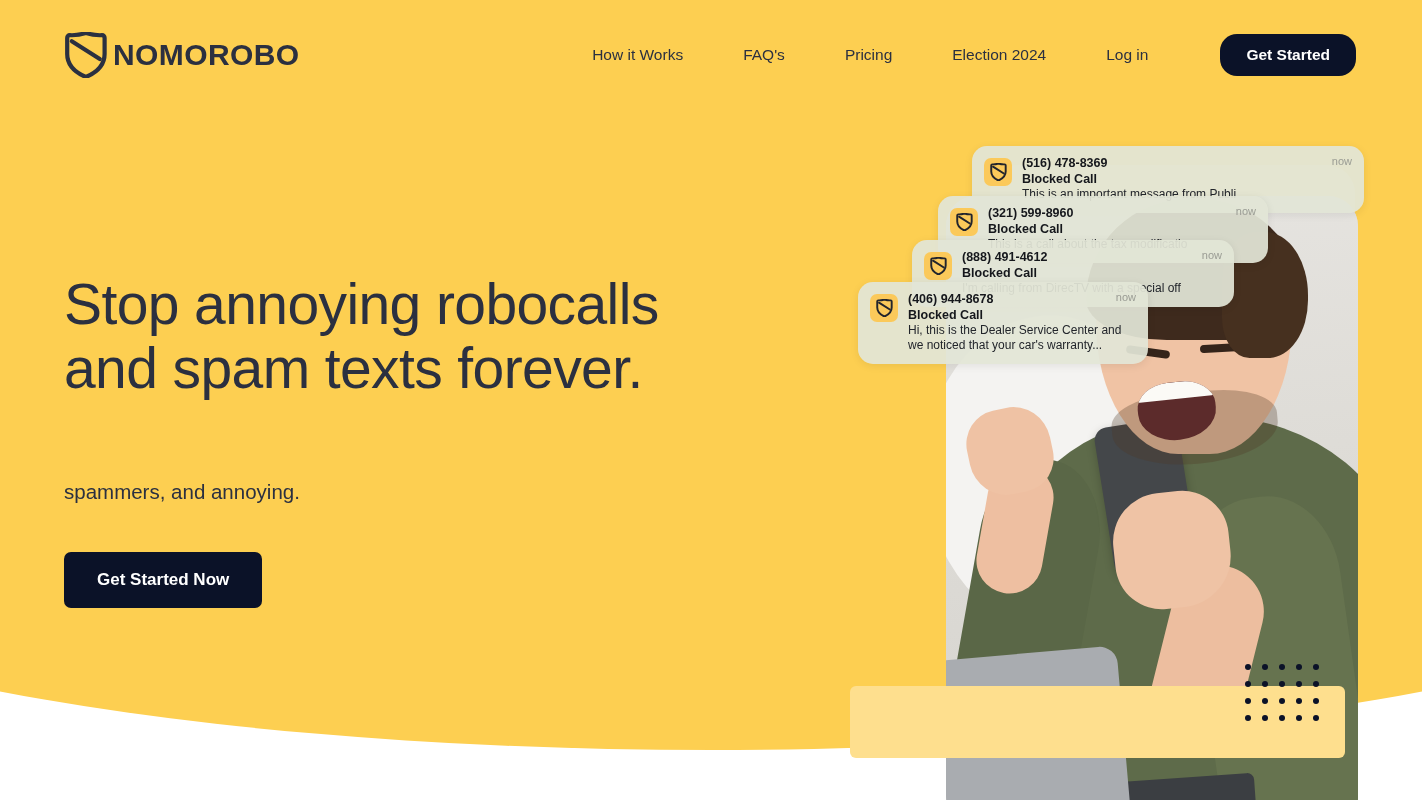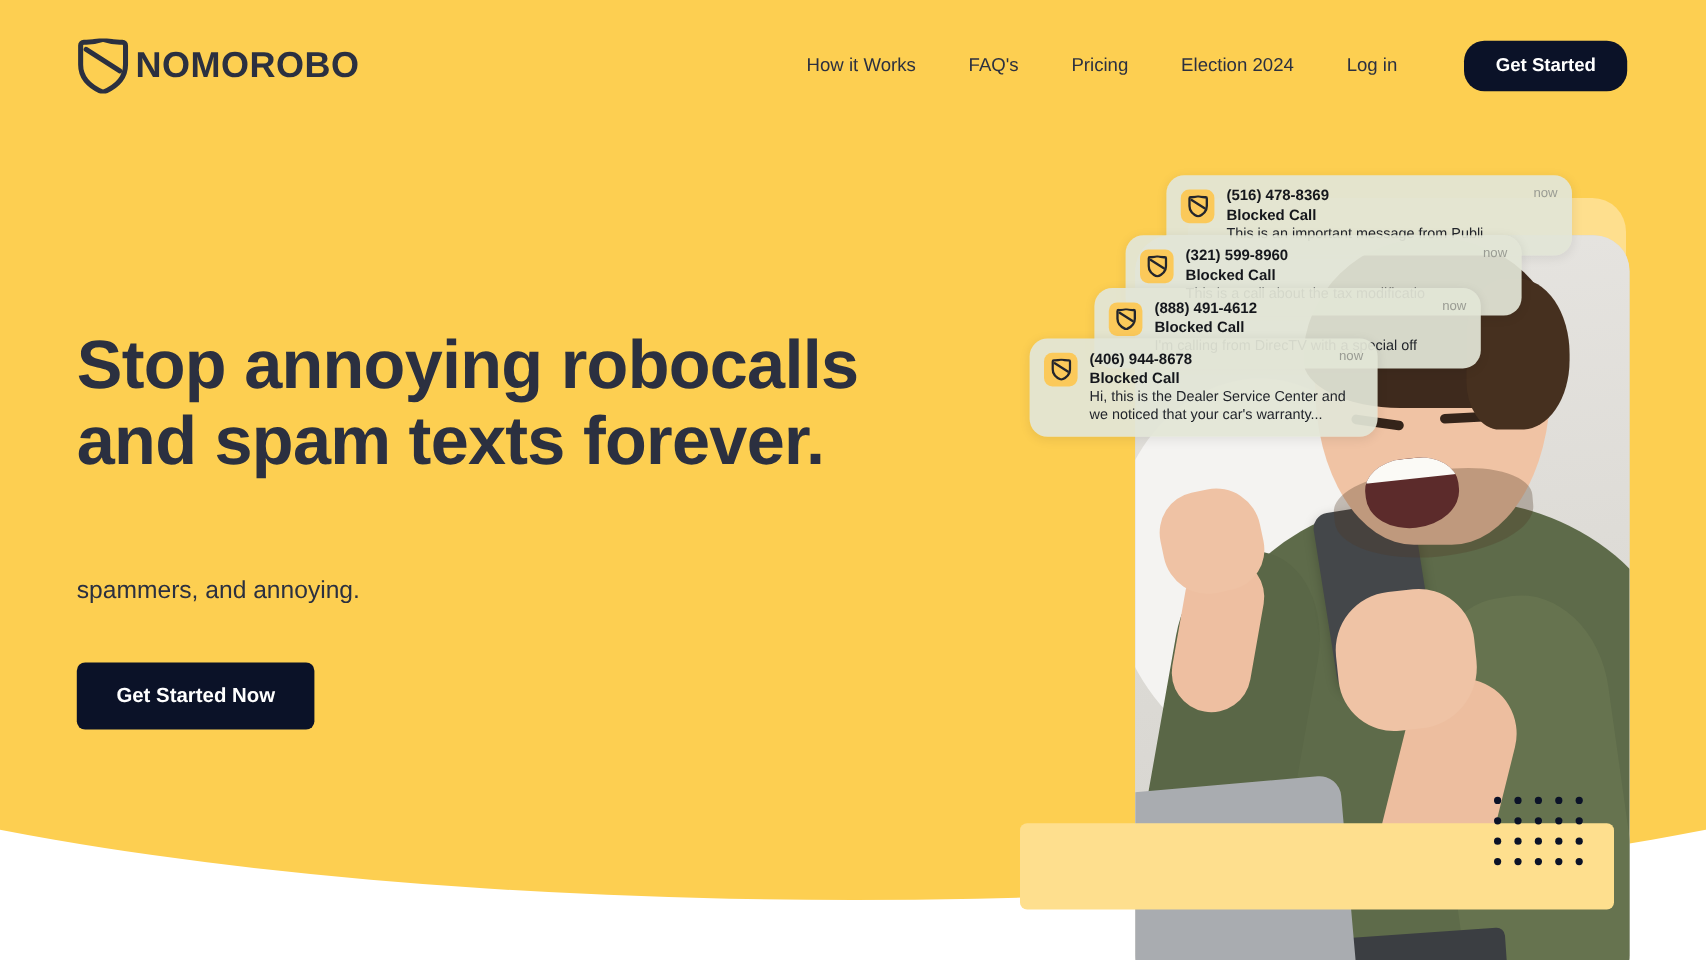--- a/index.html
+++ b/index.html
@@ -61,21 +61,21 @@
     color: #2B3040;
     font-family: "Liberation Sans", sans-serif;
   }
 
   .nav {
     position: absolute;
     right: 66px;
     top: 34px;
     display: flex;
     align-items: center;
-    gap: 0;
+    gap: 16px;
   }
   .nav-link {
     font-size: 15.5px;
     color: #2B3040;
     text-decoration: none;
     padding: 0 22px;
     line-height: 42px;
     white-space: nowrap;
     cursor: pointer;
   }
@@ -100,21 +100,21 @@
   .copy {
     position: absolute;
     left: 64px;
     top: 272px;
     width: 660px;
     z-index: 20;
   }
   .headline {
     font-size: 57px;
     line-height: 64px;
-    font-weight: 700;
+    font-weight: 400;
     color: #2B3040;
     letter-spacing: -0.6px;
   }
   .subhead {
     margin-top: 38px;
     font-size: 20.5px;
     line-height: 36px;
     color: #2B3040;
     max-width: 560px;
   }
@@ -404,21 +404,21 @@
     color: #22252B;
     line-height: 15px;
   }
   .notif .now {
     position: absolute;
     top: 9px; right: 12px;
     font-size: 11px;
     color: #9A9C94;
   }
 
-  #notif-1 { left: 122px; top: 6px;  width: 338px; }
+  #notif-1 { left: 122px; top: 6px;  width: 392px; }
   #notif-2 { left:  88px; top: 56px; width: 330px; }
   #notif-3 { left:  62px; top: 100px; width: 322px; }
   #notif-4 { left:   8px; top: 142px; width: 290px; }
   #notif-4 .body { white-space: normal; }
 </style>
 </head>
 <body>
 
 <div class="page">
 

